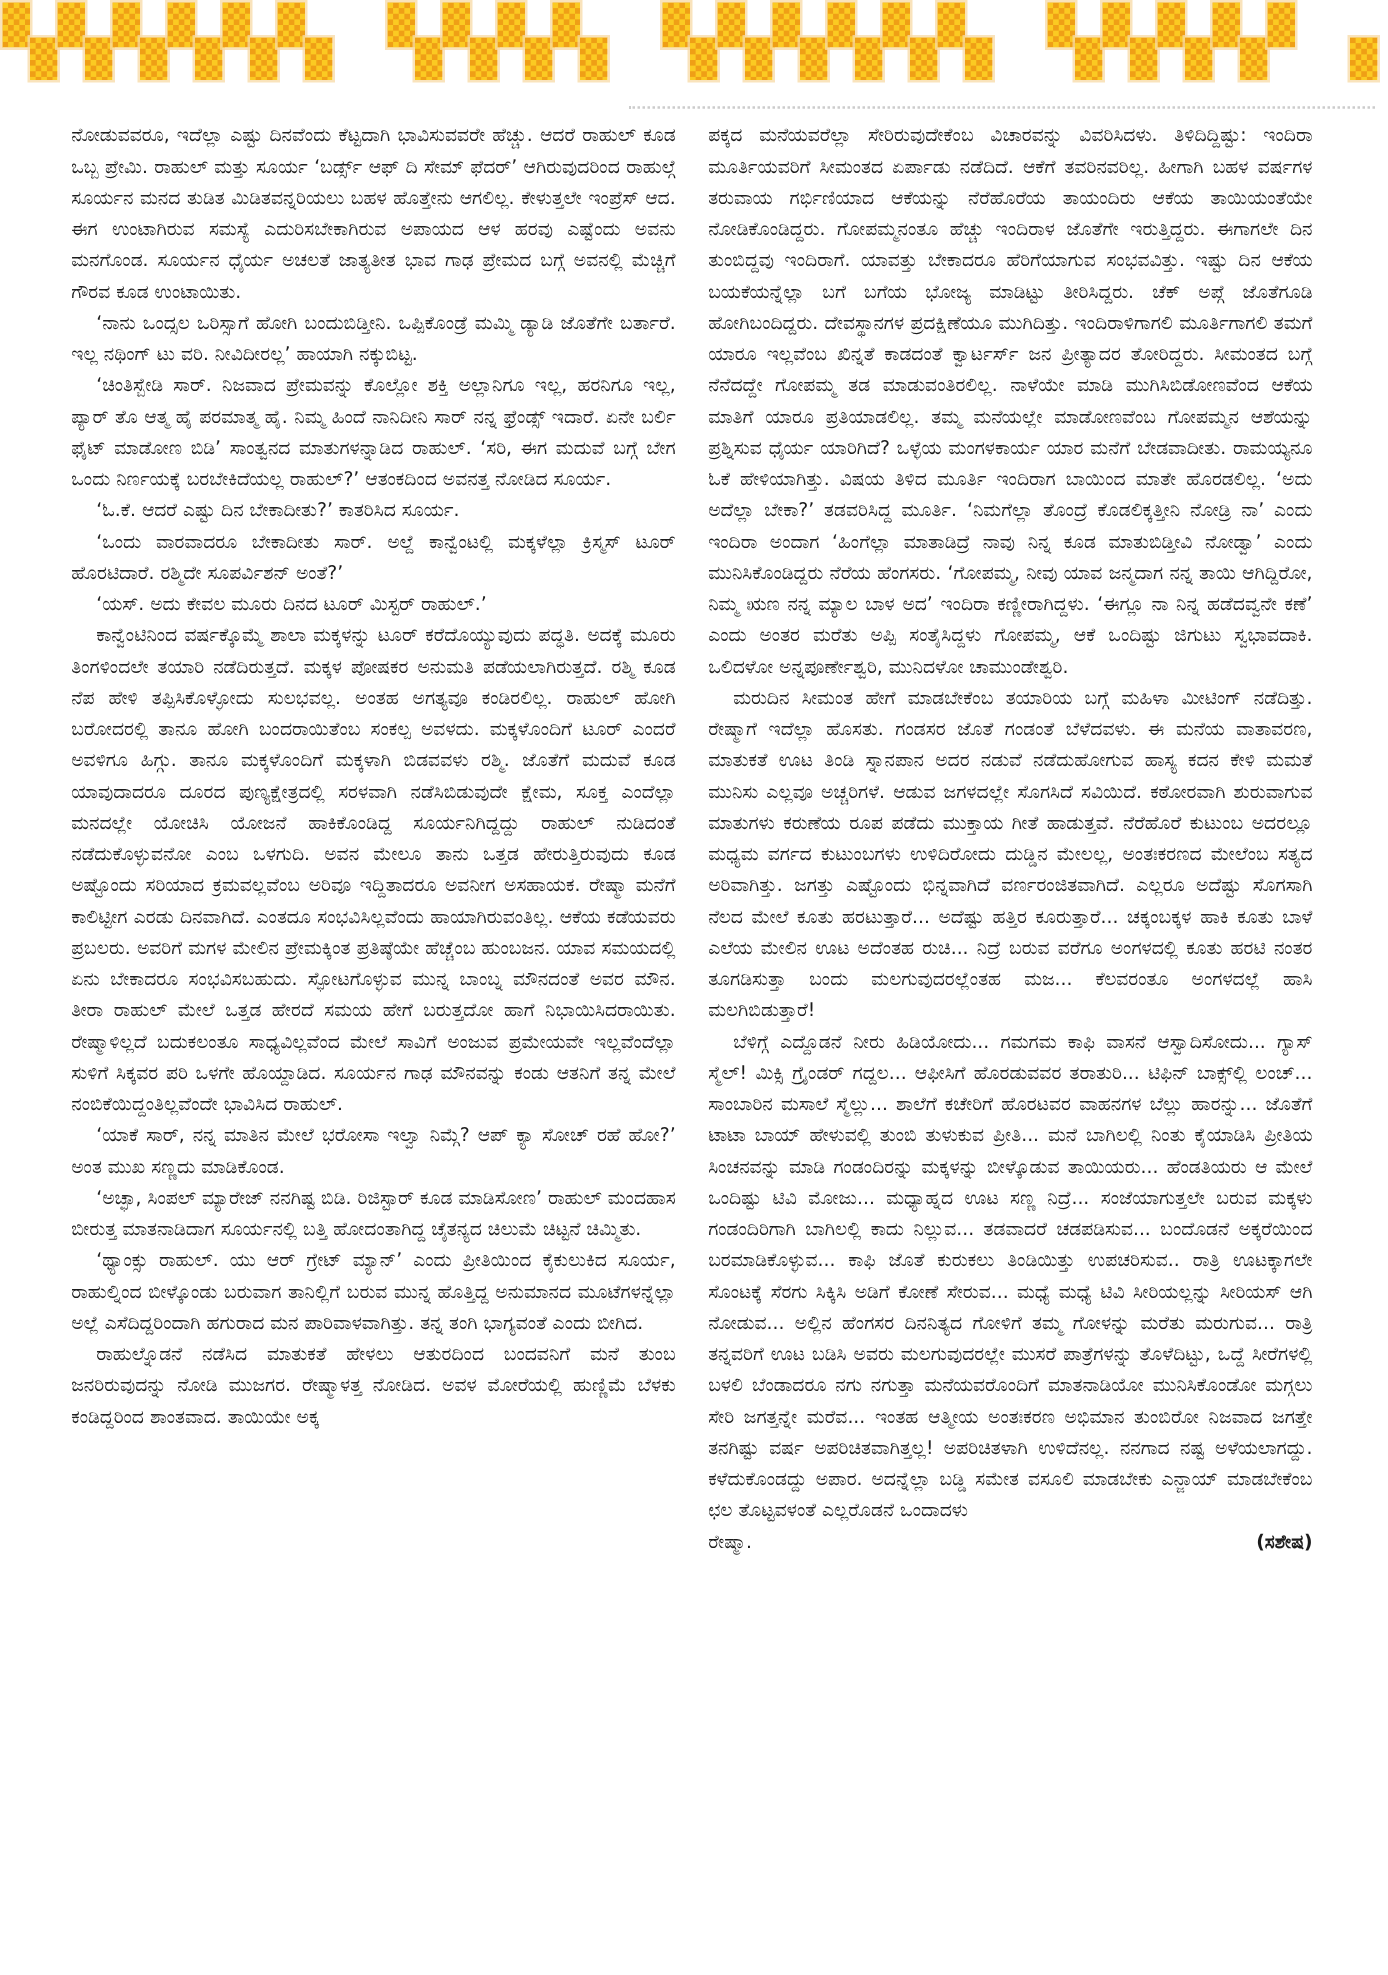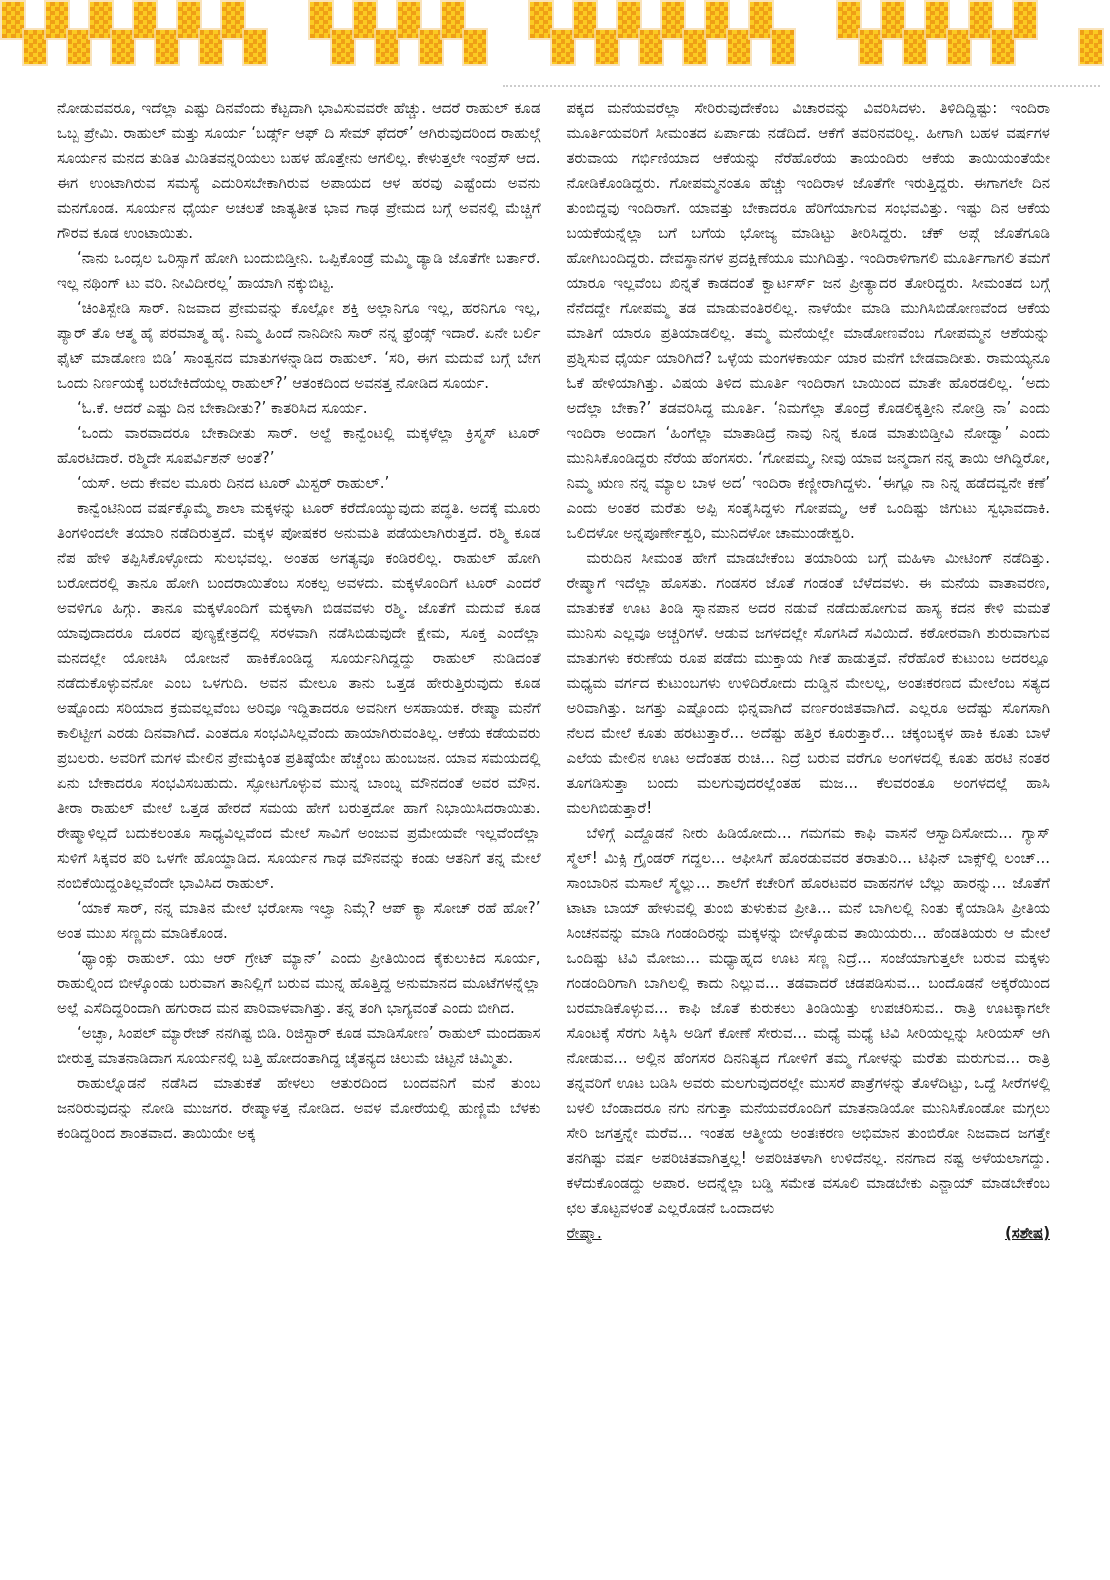--- a/index.html
+++ b/index.html
@@ -44,21 +44,21 @@
   .para{
     margin:0;
     font-size:15px;line-height:25px;
     text-align:justify;
     text-indent:20px;
     word-break:break-word;
   }
   .para.noindent{text-indent:0;}
   .endline{
     display:flex;justify-content:space-between;align-items:flex-end;
-    font-size:15px;line-height:25px;text-decoration:underline;
+    font-size:15px;line-height:25px;
   }
   .endline .cont{font-weight:bold;}
   
   .footer{
     position:absolute;top:1468px;right:62px;
     font-size:12.5px;line-height:18px;color:#ec4899;
     display:flex;align-items:baseline;gap:6px;
   }
   .footer .mag{font-weight:bold;}
   .footer .pn{font-weight:bold;font-size:22px;}
@@ -118,22 +118,22 @@
   <div class="cols">
     <div class="col">
         <p class="para noindent">ನೋಡುವವರೂ, ಇದೆಲ್ಲಾ ಎಷ್ಟು ದಿನವೆಂದು ಕೆಟ್ಟದಾಗಿ ಭಾವಿಸುವವರೇ ಹೆಚ್ಚು. ಆದರೆ ರಾಹುಲ್ ಕೂಡ ಒಬ್ಬ ಪ್ರೇಮಿ. ರಾಹುಲ್ ಮತ್ತು ಸೂರ್ಯ ‘ಬರ್ಡ್ಸ್ ಆಫ್ ದಿ ಸೇಮ್ ಫೆದರ್’ ಆಗಿರುವುದರಿಂದ ರಾಹುಲ್ಗೆ ಸೂರ್ಯನ ಮನದ ತುಡಿತ ಮಿಡಿತವನ್ನರಿಯಲು ಬಹಳ ಹೊತ್ತೇನು ಆಗಲಿಲ್ಲ. ಕೇಳುತ್ತಲೇ ಇಂಪ್ರೆಸ್ ಆದ. ಈಗ ಉಂಟಾಗಿರುವ ಸಮಸ್ಯೆ ಎದುರಿಸಬೇಕಾಗಿರುವ ಅಪಾಯದ ಆಳ ಹರವು ಎಷ್ಟೆಂದು ಅವನು ಮನಗೊಂಡ. ಸೂರ್ಯನ ಧೈರ್ಯ ಅಚಲತೆ ಜಾತ್ಯತೀತ ಭಾವ ಗಾಢ ಪ್ರೇಮದ ಬಗ್ಗೆ ಅವನಲ್ಲಿ ಮೆಚ್ಚಿಗೆ ಗೌರವ ಕೂಡ ಉಂಟಾಯಿತು.</p>
         <p class="para">‘ನಾನು ಒಂದ್ಸಲ ಒರಿಸ್ಸಾಗೆ ಹೋಗಿ ಬಂದುಬಿಡ್ತೀನಿ. ಒಪ್ಪಿಕೊಂಡ್ರೆ ಮಮ್ಮಿ ಡ್ಯಾಡಿ ಜೊತೆಗೇ ಬರ್ತಾರೆ. ಇಲ್ಲ ನಥಿಂಗ್ ಟು ವರಿ. ನೀವಿದೀರಲ್ಲ’ ಹಾಯಾಗಿ ನಕ್ಕುಬಿಟ್ಟ.</p>
         <p class="para">‘ಚಿಂತಿಸ್ಬೇಡಿ ಸಾರ್. ನಿಜವಾದ ಪ್ರೇಮವನ್ನು ಕೊಲ್ಲೋ ಶಕ್ತಿ ಅಲ್ಲಾನಿಗೂ ಇಲ್ಲ, ಹರನಿಗೂ ಇಲ್ಲ, ಪ್ಯಾರ್ ತೊ ಆತ್ಮ ಹೈ ಪರಮಾತ್ಮ ಹೈ. ನಿಮ್ಮ ಹಿಂದೆ ನಾನಿದೀನಿ ಸಾರ್ ನನ್ನ ಫ್ರೆಂಡ್ಸ್ ಇದಾರೆ. ಏನೇ ಬರ್ಲಿ ಫೈಟ್ ಮಾಡೋಣ ಬಿಡಿ’ ಸಾಂತ್ವನದ ಮಾತುಗಳನ್ನಾಡಿದ ರಾಹುಲ್. ‘ಸರಿ, ಈಗ ಮದುವೆ ಬಗ್ಗೆ ಬೇಗ ಒಂದು ನಿರ್ಣಯಕ್ಕೆ ಬರಬೇಕಿದೆಯಲ್ಲ ರಾಹುಲ್?’ ಆತಂಕದಿಂದ ಅವನತ್ತ ನೋಡಿದ ಸೂರ್ಯ.</p>
         <p class="para">‘ಓ.ಕೆ. ಆದರೆ ಎಷ್ಟು ದಿನ ಬೇಕಾದೀತು?’ ಕಾತರಿಸಿದ ಸೂರ್ಯ.</p>
         <p class="para">‘ಒಂದು ವಾರವಾದರೂ ಬೇಕಾದೀತು ಸಾರ್. ಅಲ್ದೆ ಕಾನ್ವೆಂಟಲ್ಲಿ ಮಕ್ಕಳೆಲ್ಲಾ ಕ್ರಿಸ್ಮಸ್ ಟೂರ್ ಹೊರಟಿದಾರೆ. ರಶ್ಮಿದೇ ಸೂಪರ್ವಿಶನ್ ಅಂತೆ?’</p>
         <p class="para">‘ಯಸ್. ಅದು ಕೇವಲ ಮೂರು ದಿನದ ಟೂರ್ ಮಿಸ್ಟರ್ ರಾಹುಲ್.’</p>
         <p class="para">ಕಾನ್ವೆಂಟಿನಿಂದ ವರ್ಷಕ್ಕೊಮ್ಮೆ ಶಾಲಾ ಮಕ್ಕಳನ್ನು ಟೂರ್ ಕರೆದೊಯ್ಯುವುದು ಪದ್ಧತಿ. ಅದಕ್ಕೆ ಮೂರು ತಿಂಗಳಿಂದಲೇ ತಯಾರಿ ನಡೆದಿರುತ್ತದೆ. ಮಕ್ಕಳ ಪೋಷಕರ ಅನುಮತಿ ಪಡೆಯಲಾಗಿರುತ್ತದೆ. ರಶ್ಮಿ ಕೂಡ ನೆಪ ಹೇಳಿ ತಪ್ಪಿಸಿಕೊಳ್ಳೋದು ಸುಲಭವಲ್ಲ. ಅಂತಹ ಅಗತ್ಯವೂ ಕಂಡಿರಲಿಲ್ಲ. ರಾಹುಲ್ ಹೋಗಿ ಬರೋದರಲ್ಲಿ ತಾನೂ ಹೋಗಿ ಬಂದರಾಯಿತೆಂಬ ಸಂಕಲ್ಪ ಅವಳದು. ಮಕ್ಕಳೊಂದಿಗೆ ಟೂರ್ ಎಂದರೆ ಅವಳಿಗೂ ಹಿಗ್ಗು. ತಾನೂ ಮಕ್ಕಳೊಂದಿಗೆ ಮಕ್ಕಳಾಗಿ ಬಿಡವವಳು ರಶ್ಮಿ. ಜೊತೆಗೆ ಮದುವೆ ಕೂಡ ಯಾವುದಾದರೂ ದೂರದ ಪುಣ್ಯಕ್ಷೇತ್ರದಲ್ಲಿ ಸರಳವಾಗಿ ನಡೆಸಿಬಿಡುವುದೇ ಕ್ಷೇಮ, ಸೂಕ್ತ ಎಂದೆಲ್ಲಾ ಮನದಲ್ಲೇ ಯೋಚಿಸಿ ಯೋಜನೆ ಹಾಕಿಕೊಂಡಿದ್ದ ಸೂರ್ಯನಿಗಿದ್ದದ್ದು ರಾಹುಲ್ ನುಡಿದಂತೆ ನಡೆದುಕೊಳ್ಳುವನೋ ಎಂಬ ಒಳಗುದಿ. ಅವನ ಮೇಲೂ ತಾನು ಒತ್ತಡ ಹೇರುತ್ತಿರುವುದು ಕೂಡ ಅಷ್ಟೊಂದು ಸರಿಯಾದ ಕ್ರಮವಲ್ಲವೆಂಬ ಅರಿವೂ ಇದ್ದಿತಾದರೂ ಅವನೀಗ ಅಸಹಾಯಕ. ರೇಷ್ಮಾ ಮನೆಗೆ ಕಾಲಿಟ್ಟೀಗ ಎರಡು ದಿನವಾಗಿದೆ. ಎಂತದೂ ಸಂಭವಿಸಿಲ್ಲವೆಂದು ಹಾಯಾಗಿರುವಂತಿಲ್ಲ. ಆಕೆಯ ಕಡೆಯವರು ಪ್ರಬಲರು. ಅವರಿಗೆ ಮಗಳ ಮೇಲಿನ ಪ್ರೇಮಕ್ಕಿಂತ ಪ್ರತಿಷ್ಠೆಯೇ ಹೆಚ್ಚೆಂಬ ಹುಂಬಜನ. ಯಾವ ಸಮಯದಲ್ಲಿ ಏನು ಬೇಕಾದರೂ ಸಂಭವಿಸಬಹುದು. ಸ್ಫೋಟಗೊಳ್ಳುವ ಮುನ್ನ ಬಾಂಬ್ನ ಮೌನದಂತೆ ಅವರ ಮೌನ. ತೀರಾ ರಾಹುಲ್ ಮೇಲೆ ಒತ್ತಡ ಹೇರದೆ ಸಮಯ ಹೇಗೆ ಬರುತ್ತದೋ ಹಾಗೆ ನಿಭಾಯಿಸಿದರಾಯಿತು. ರೇಷ್ಮಾಳಿಲ್ಲದೆ ಬದುಕಲಂತೂ ಸಾಧ್ಯವಿಲ್ಲವೆಂದ ಮೇಲೆ ಸಾವಿಗೆ ಅಂಜುವ ಪ್ರಮೇಯವೇ ಇಲ್ಲವೆಂದೆಲ್ಲಾ ಸುಳಿಗೆ ಸಿಕ್ಕವರ ಪರಿ ಒಳಗೇ ಹೊಯ್ದಾಡಿದ. ಸೂರ್ಯನ ಗಾಢ ಮೌನವನ್ನು ಕಂಡು ಆತನಿಗೆ ತನ್ನ ಮೇಲೆ ನಂಬಿಕೆಯಿದ್ದಂತಿಲ್ಲವೆಂದೇ ಭಾವಿಸಿದ ರಾಹುಲ್.</p>
         <p class="para">‘ಯಾಕೆ ಸಾರ್, ನನ್ನ ಮಾತಿನ ಮೇಲೆ ಭರೋಸಾ ಇಲ್ವಾ ನಿಮ್ಗೆ? ಆಪ್ ಕ್ಯಾ ಸೋಚ್ ರಹೆ ಹೋ?’ ಅಂತ ಮುಖ ಸಣ್ಣದು ಮಾಡಿಕೊಂಡ.</p>
+        <p class="para">‘ಅಚ್ಛಾ, ಸಿಂಪಲ್ ಮ್ಯಾರೇಜ್ ನನಗಿಷ್ಟ ಬಿಡಿ. ರಿಜಿಸ್ಟಾರ್ ಕೂಡ ಮಾಡಿಸೋಣ’ ರಾಹುಲ್ ಮಂದಹಾಸ ಬೀರುತ್ತ ಮಾತನಾಡಿದಾಗ ಸೂರ್ಯನಲ್ಲಿ ಬತ್ತಿ ಹೋದಂತಾಗಿದ್ದ ಚೈತನ್ಯದ ಚಿಲುಮೆ ಚಿಟ್ಟನೆ ಚಿಮ್ಮಿತು.</p>
         <p class="para">‘ಥ್ಯಾಂಕ್ಸು ರಾಹುಲ್. ಯು ಆರ್ ಗ್ರೇಟ್ ಮ್ಯಾನ್’ ಎಂದು ಪ್ರೀತಿಯಿಂದ ಕೈಕುಲುಕಿದ ಸೂರ್ಯ, ರಾಹುಲ್ನಿಂದ ಬೀಳ್ಕೊಂಡು ಬರುವಾಗ ತಾನಿಲ್ಲಿಗೆ ಬರುವ ಮುನ್ನ ಹೊತ್ತಿದ್ದ ಅನುಮಾನದ ಮೂಟೆಗಳನ್ನೆಲ್ಲಾ ಅಲ್ಲೆ ಎಸೆದಿದ್ದರಿಂದಾಗಿ ಹಗುರಾದ ಮನ ಪಾರಿವಾಳವಾಗಿತ್ತು. ತನ್ನ ತಂಗಿ ಭಾಗ್ಯವಂತೆ ಎಂದು ಬೀಗಿದ.</p>
-        <p class="para">‘ಅಚ್ಛಾ, ಸಿಂಪಲ್ ಮ್ಯಾರೇಜ್ ನನಗಿಷ್ಟ ಬಿಡಿ. ರಿಜಿಸ್ಟಾರ್ ಕೂಡ ಮಾಡಿಸೋಣ’ ರಾಹುಲ್ ಮಂದಹಾಸ ಬೀರುತ್ತ ಮಾತನಾಡಿದಾಗ ಸೂರ್ಯನಲ್ಲಿ ಬತ್ತಿ ಹೋದಂತಾಗಿದ್ದ ಚೈತನ್ಯದ ಚಿಲುಮೆ ಚಿಟ್ಟನೆ ಚಿಮ್ಮಿತು.</p>
         <p class="para">ರಾಹುಲ್ನೊಡನೆ ನಡೆಸಿದ ಮಾತುಕತೆ ಹೇಳಲು ಆತುರದಿಂದ ಬಂದವನಿಗೆ ಮನೆ ತುಂಬ ಜನರಿರುವುದನ್ನು ನೋಡಿ ಮುಜಗರ. ರೇಷ್ಮಾಳತ್ತ ನೋಡಿದ. ಅವಳ ಮೋರೆಯಲ್ಲಿ ಹುಣ್ಣಿಮೆ ಬೆಳಕು ಕಂಡಿದ್ದರಿಂದ ಶಾಂತವಾದ. ತಾಯಿಯೇ ಅಕ್ಕ</p>
       </div>
     <div class="col">
       <div>
           <p class="para noindent">ಪಕ್ಕದ ಮನೆಯವರೆಲ್ಲಾ ಸೇರಿರುವುದೇಕೆಂಬ ವಿಚಾರವನ್ನು ವಿವರಿಸಿದಳು. ತಿಳಿದಿದ್ದಿಷ್ಟು: ಇಂದಿರಾ ಮೂರ್ತಿಯವರಿಗೆ ಸೀಮಂತದ ಏರ್ಪಾಡು ನಡೆದಿದೆ. ಆಕೆಗೆ ತವರಿನವರಿಲ್ಲ. ಹೀಗಾಗಿ ಬಹಳ ವರ್ಷಗಳ ತರುವಾಯ ಗರ್ಭಿಣಿಯಾದ ಆಕೆಯನ್ನು ನೆರೆಹೊರೆಯ ತಾಯಂದಿರು ಆಕೆಯ ತಾಯಿಯಂತೆಯೇ ನೋಡಿಕೊಂಡಿದ್ದರು. ಗೋಪಮ್ಮನಂತೂ ಹೆಚ್ಚು ಇಂದಿರಾಳ ಜೊತೆಗೇ ಇರುತ್ತಿದ್ದರು. ಈಗಾಗಲೇ ದಿನ ತುಂಬಿದ್ದವು ಇಂದಿರಾಗೆ. ಯಾವತ್ತು ಬೇಕಾದರೂ ಹೆರಿಗೆಯಾಗುವ ಸಂಭವವಿತ್ತು. ಇಷ್ಟು ದಿನ ಆಕೆಯ ಬಯಕೆಯನ್ನೆಲ್ಲಾ ಬಗೆ ಬಗೆಯ ಭೋಜ್ಯ ಮಾಡಿಟ್ಟು ತೀರಿಸಿದ್ದರು. ಚೆಕ್ ಅಪ್ಗೆ ಜೊತೆಗೂಡಿ ಹೋಗಿಬಂದಿದ್ದರು. ದೇವಸ್ಥಾನಗಳ ಪ್ರದಕ್ಷಿಣೆಯೂ ಮುಗಿದಿತ್ತು. ಇಂದಿರಾಳಿಗಾಗಲಿ ಮೂರ್ತಿಗಾಗಲಿ ತಮಗೆ ಯಾರೂ ಇಲ್ಲವೆಂಬ ಖಿನ್ನತೆ ಕಾಡದಂತೆ ಕ್ವಾರ್ಟರ್ಸ್ ಜನ ಪ್ರೀತ್ಯಾದರ ತೋರಿದ್ದರು. ಸೀಮಂತದ ಬಗ್ಗೆ ನೆನೆದದ್ದೇ ಗೋಪಮ್ಮ ತಡ ಮಾಡುವಂತಿರಲಿಲ್ಲ. ನಾಳೆಯೇ ಮಾಡಿ ಮುಗಿಸಿಬಿಡೋಣವೆಂದ ಆಕೆಯ ಮಾತಿಗೆ ಯಾರೂ ಪ್ರತಿಯಾಡಲಿಲ್ಲ. ತಮ್ಮ ಮನೆಯಲ್ಲೇ ಮಾಡೋಣವೆಂಬ ಗೋಪಮ್ಮನ ಆಶೆಯನ್ನು ಪ್ರಶ್ನಿಸುವ ಧೈರ್ಯ ಯಾರಿಗಿದೆ? ಒಳ್ಳೆಯ ಮಂಗಳಕಾರ್ಯ ಯಾರ ಮನೆಗೆ ಬೇಡವಾದೀತು. ರಾಮಯ್ಯನೂ ಓಕೆ ಹೇಳಿಯಾಗಿತ್ತು. ವಿಷಯ ತಿಳಿದ ಮೂರ್ತಿ ಇಂದಿರಾಗ ಬಾಯಿಂದ ಮಾತೇ ಹೊರಡಲಿಲ್ಲ. ‘ಅದು ಅದೆಲ್ಲಾ ಬೇಕಾ?’ ತಡವರಿಸಿದ್ದ ಮೂರ್ತಿ. ‘ನಿಮಗೆಲ್ಲಾ ತೊಂದ್ರೆ ಕೊಡಲಿಕ್ಕತ್ತೀನಿ ನೋಡ್ರಿ ನಾ’ ಎಂದು ಇಂದಿರಾ ಅಂದಾಗ ‘ಹಿಂಗೆಲ್ಲಾ ಮಾತಾಡಿದ್ರೆ ನಾವು ನಿನ್ನ ಕೂಡ ಮಾತುಬಿಡ್ತೀವಿ ನೋಡ್ವಾ’ ಎಂದು ಮುನಿಸಿಕೊಂಡಿದ್ದರು ನೆರೆಯ ಹೆಂಗಸರು. ‘ಗೋಪಮ್ಮ, ನೀವು ಯಾವ ಜನ್ಮದಾಗ ನನ್ನ ತಾಯಿ ಆಗಿದ್ದಿರೋ, ನಿಮ್ಮ ಋಣ ನನ್ನ ಮ್ಯಾಲ ಬಾಳ ಅದ’ ಇಂದಿರಾ ಕಣ್ಣೀರಾಗಿದ್ದಳು. ‘ಈಗ್ಲೂ ನಾ ನಿನ್ನ ಹಡೆದವ್ವನೇ ಕಣೆ’ ಎಂದು ಅಂತರ ಮರೆತು ಅಪ್ಪಿ ಸಂತೈಸಿದ್ದಳು ಗೋಪಮ್ಮ, ಆಕೆ ಒಂದಿಷ್ಟು ಜಿಗುಟು ಸ್ವಭಾವದಾಕಿ. ಒಲಿದಳೋ ಅನ್ನಪೂರ್ಣೇಶ್ವರಿ, ಮುನಿದಳೋ ಚಾಮುಂಡೇಶ್ವರಿ.</p>
           <p class="para">ಮರುದಿನ ಸೀಮಂತ ಹೇಗೆ ಮಾಡಬೇಕೆಂಬ ತಯಾರಿಯ ಬಗ್ಗೆ ಮಹಿಳಾ ಮೀಟಿಂಗ್ ನಡೆದಿತ್ತು. ರೇಷ್ಮಾಗೆ ಇದೆಲ್ಲಾ ಹೊಸತು. ಗಂಡಸರ ಜೊತೆ ಗಂಡಂತೆ ಬೆಳೆದವಳು. ಈ ಮನೆಯ ವಾತಾವರಣ, ಮಾತುಕತೆ ಊಟ ತಿಂಡಿ ಸ್ನಾನಪಾನ ಅದರ ನಡುವೆ ನಡೆದುಹೋಗುವ ಹಾಸ್ಯ ಕದನ ಕೇಳಿ ಮಮತೆ ಮುನಿಸು ಎಲ್ಲವೂ ಅಚ್ಚರಿಗಳೆ. ಆಡುವ ಜಗಳದಲ್ಲೇ ಸೊಗಸಿದೆ ಸವಿಯಿದೆ. ಕಠೋರವಾಗಿ ಶುರುವಾಗುವ ಮಾತುಗಳು ಕರುಣೆಯ ರೂಪ ಪಡೆದು ಮುಕ್ತಾಯ ಗೀತೆ ಹಾಡುತ್ತವೆ. ನೆರೆಹೊರೆ ಕುಟುಂಬ ಅದರಲ್ಲೂ ಮಧ್ಯಮ ವರ್ಗದ ಕುಟುಂಬಗಳು ಉಳಿದಿರೋದು ದುಡ್ಡಿನ ಮೇಲಲ್ಲ, ಅಂತಃಕರಣದ ಮೇಲೆಂಬ ಸತ್ಯದ ಅರಿವಾಗಿತ್ತು. ಜಗತ್ತು ಎಷ್ಟೊಂದು ಭಿನ್ನವಾಗಿದೆ ವರ್ಣರಂಜಿತವಾಗಿದೆ. ಎಲ್ಲರೂ ಅದೆಷ್ಟು ಸೊಗಸಾಗಿ ನೆಲದ ಮೇಲೆ ಕೂತು ಹರಟುತ್ತಾರೆ... ಅದೆಷ್ಟು ಹತ್ತಿರ ಕೂರುತ್ತಾರೆ... ಚಕ್ಕಂಬಕ್ಕಳ ಹಾಕಿ ಕೂತು ಬಾಳೆ ಎಲೆಯ ಮೇಲಿನ ಊಟ ಅದೆಂತಹ ರುಚಿ... ನಿದ್ರೆ ಬರುವ ವರೆಗೂ ಅಂಗಳದಲ್ಲಿ ಕೂತು ಹರಟಿ ನಂತರ ತೂಗಡಿಸುತ್ತಾ ಬಂದು ಮಲಗುವುದರಲ್ಲೆಂತಹ ಮಜ... ಕೆಲವರಂತೂ ಅಂಗಳದಲ್ಲೆ ಹಾಸಿ ಮಲಗಿಬಿಡುತ್ತಾರೆ!</p>
           <p class="para">ಬೆಳಿಗ್ಗೆ ಎದ್ದೊಡನೆ ನೀರು ಹಿಡಿಯೋದು... ಗಮಗಮ ಕಾಫಿ ವಾಸನೆ ಆಸ್ವಾದಿಸೋದು... ಗ್ಯಾಸ್ ಸ್ಮೆಲ್! ಮಿಕ್ಸಿ ಗ್ರೈಂಡರ್ ಗದ್ದಲ... ಆಫೀಸಿಗೆ ಹೊರಡುವವರ ತರಾತುರಿ... ಟಿಫಿನ್ ಬಾಕ್ಸ್‌ಲ್ಲಿ ಲಂಚ್... ಸಾಂಬಾರಿನ ಮಸಾಲೆ ಸ್ಮೆಲ್ಲು... ಶಾಲೆಗೆ ಕಚೇರಿಗೆ ಹೊರಟವರ ವಾಹನಗಳ ಬೆಲ್ಲು ಹಾರನ್ನು... ಜೊತೆಗೆ ಟಾಟಾ ಬಾಯ್ ಹೇಳುವಲ್ಲಿ ತುಂಬಿ ತುಳುಕುವ ಪ್ರೀತಿ... ಮನೆ ಬಾಗಿಲಲ್ಲಿ ನಿಂತು ಕೈಯಾಡಿಸಿ ಪ್ರೀತಿಯ ಸಿಂಚನವನ್ನು ಮಾಡಿ ಗಂಡಂದಿರನ್ನು ಮಕ್ಕಳನ್ನು ಬೀಳ್ಕೊಡುವ ತಾಯಿಯರು... ಹೆಂಡತಿಯರು ಆ ಮೇಲೆ ಒಂದಿಷ್ಟು ಟಿವಿ ಮೋಜು... ಮಧ್ಯಾಹ್ನದ ಊಟ ಸಣ್ಣ ನಿದ್ರೆ... ಸಂಜೆಯಾಗುತ್ತಲೇ ಬರುವ ಮಕ್ಕಳು ಗಂಡಂದಿರಿಗಾಗಿ ಬಾಗಿಲಲ್ಲಿ ಕಾದು ನಿಲ್ಲುವ... ತಡವಾದರೆ ಚಡಪಡಿಸುವ... ಬಂದೊಡನೆ ಅಕ್ಕರೆಯಿಂದ ಬರಮಾಡಿಕೊಳ್ಳುವ... ಕಾಫಿ ಜೊತೆ ಕುರುಕಲು ತಿಂಡಿಯಿತ್ತು ಉಪಚರಿಸುವ.. ರಾತ್ರಿ ಊಟಕ್ಕಾಗಲೇ ಸೊಂಟಕ್ಕೆ ಸೆರಗು ಸಿಕ್ಕಿಸಿ ಅಡಿಗೆ ಕೋಣೆ ಸೇರುವ... ಮಧ್ಯೆ ಮಧ್ಯೆ ಟಿವಿ ಸೀರಿಯಲ್ಲನ್ನು ಸೀರಿಯಸ್ ಆಗಿ ನೋಡುವ... ಅಲ್ಲಿನ ಹೆಂಗಸರ ದಿನನಿತ್ಯದ ಗೋಳಿಗೆ ತಮ್ಮ ಗೋಳನ್ನು ಮರೆತು ಮರುಗುವ... ರಾತ್ರಿ ತನ್ನವರಿಗೆ ಊಟ ಬಡಿಸಿ ಅವರು ಮಲಗುವುದರಲ್ಲೇ ಮುಸರೆ ಪಾತ್ರೆಗಳನ್ನು ತೊಳೆದಿಟ್ಟು, ಒದ್ದೆ ಸೀರೆಗಳಲ್ಲಿ ಬಳಲಿ ಬೆಂಡಾದರೂ ನಗು ನಗುತ್ತಾ ಮನೆಯವರೊಂದಿಗೆ ಮಾತನಾಡಿಯೋ ಮುನಿಸಿಕೊಂಡೋ ಮಗ್ಗಲು ಸೇರಿ ಜಗತ್ತನ್ನೇ ಮರೆವ... ಇಂತಹ ಆತ್ಮೀಯ ಅಂತಃಕರಣ ಅಭಿಮಾನ ತುಂಬಿರೋ ನಿಜವಾದ ಜಗತ್ತೇ ತನಗಿಷ್ಟು ವರ್ಷ ಅಪರಿಚಿತವಾಗಿತ್ತಲ್ಲ! ಅಪರಿಚಿತಳಾಗಿ ಉಳಿದೆನಲ್ಲ. ನನಗಾದ ನಷ್ಟ ಅಳೆಯಲಾಗದ್ದು. ಕಳೆದುಕೊಂಡದ್ದು ಅಪಾರ. ಅದನ್ನೆಲ್ಲಾ ಬಡ್ಡಿ ಸಮೇತ ವಸೂಲಿ ಮಾಡಬೇಕು ಎನ್ಜಾಯ್ ಮಾಡಬೇಕೆಂಬ ಛಲ ತೊಟ್ಟವಳಂತೆ ಎಲ್ಲರೊಡನೆ ಒಂದಾದಳು</p>
         </div>
       <div class="endline">
         <span>ರೇಷ್ಮಾ.</span>

